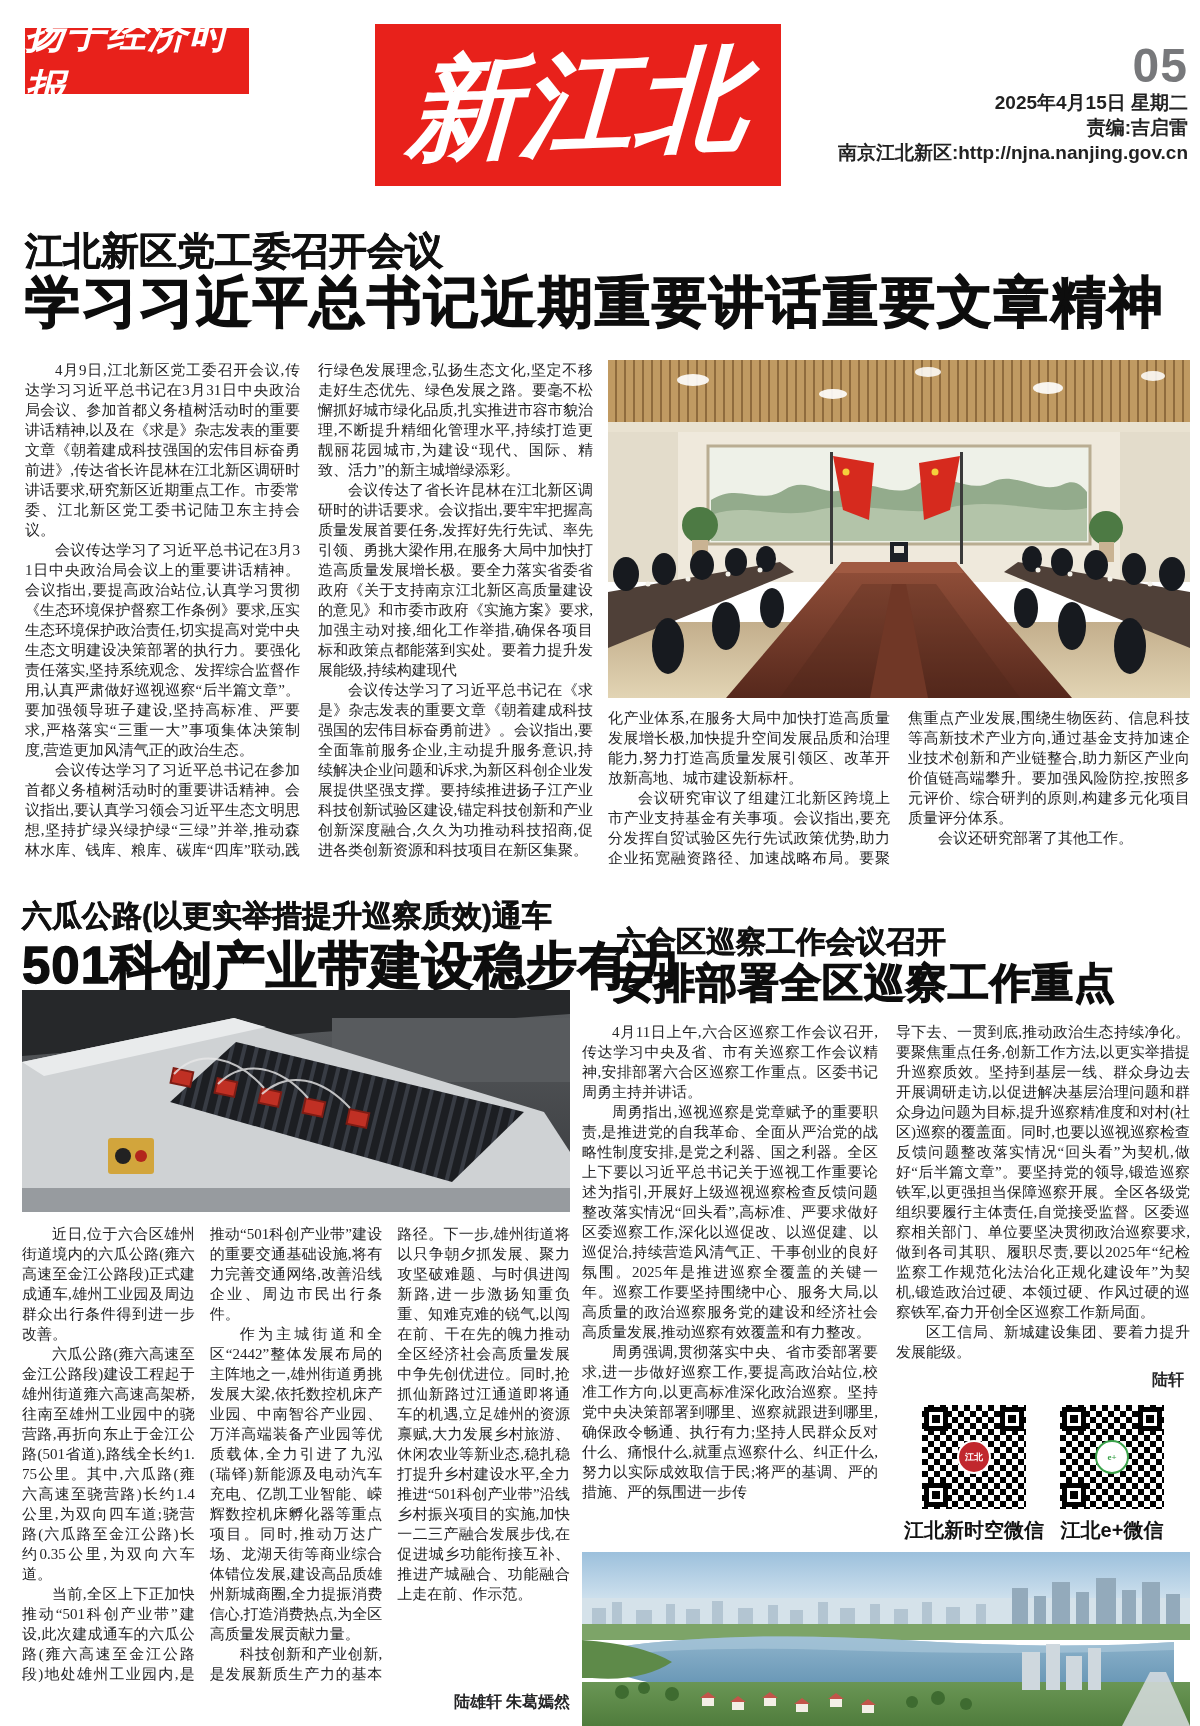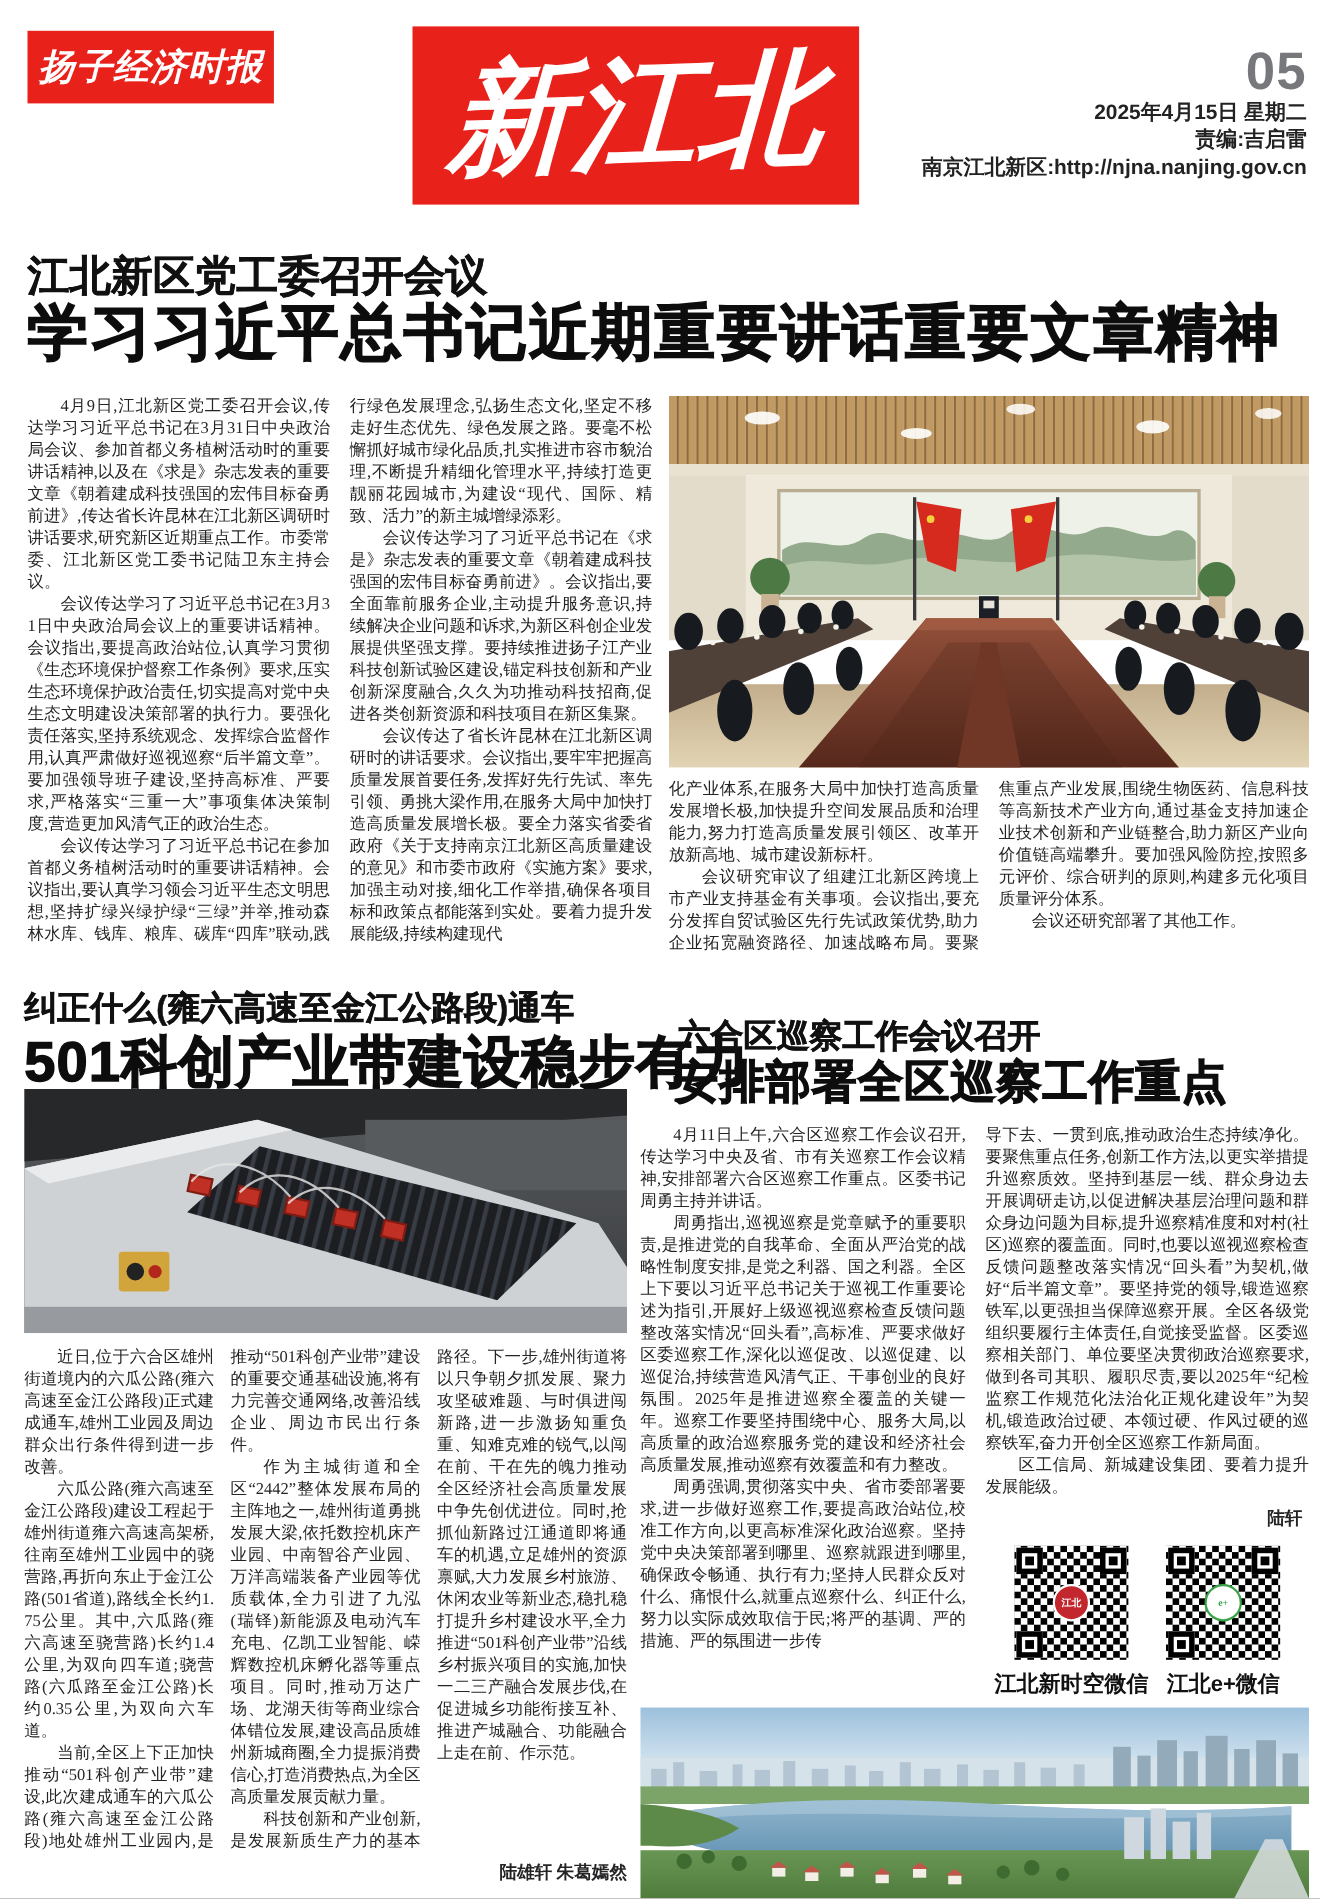--- a/index.html
+++ b/index.html
@@ -3,21 +3,21 @@
 <meta charset="utf-8">
 <style>
   html,body{margin:0;padding:0;background:#9a9a9a;}
   #page{position:relative;width:1200px;height:1726px;margin:0 auto;background:#ffffff;overflow:hidden;
         font-family:"Liberation Serif","DejaVu Serif",serif;color:#242426;}
   .sans{font-family:"Liberation Sans","DejaVu Sans",sans-serif;}
 
   
   #logo-left{position:absolute;left:25px;top:28px;width:224px;height:66px;background:#e8211b;
              display:flex;align-items:center;justify-content:center;}
-  #logo-left .t{color:#fff;font-size:33px;font-weight:900;font-style:italic;letter-spacing:1px;}
+  #logo-left .t{color:#fff;font-size:40px;font-weight:900;font-style:italic;letter-spacing:1px;}
   #masthead-title{position:absolute;left:375px;top:24px;width:406px;height:162px;background:#e8211b;
                   display:flex;align-items:center;justify-content:center;}
   #masthead-title .t{color:#fff;font-size:112px;font-weight:900;font-style:italic;line-height:1;
                      transform:rotate(-2deg) skewX(-4deg);letter-spacing:2px;}
   #masthead-right{position:absolute;right:12px;top:42px;width:420px;text-align:right;}
   #page-number{font-size:48px;font-weight:900;color:#77787b;line-height:1;letter-spacing:1px;}
   .mast-line{font-size:19px;font-weight:700;color:#222;line-height:25px;}
 
   
   .body-text p{margin:0;text-indent:2em;text-align:justify;font-size:15px;line-height:20px;
@@ -88,22 +88,22 @@
     <div class="mast-line">南京江北新区:http://njna.nanjing.gov.cn</div>
   </div>
 
   <div id="lead-kicker" class="sans kicker">江北新区党工委召开会议</div>
   <div id="lead-headline" class="sans headline">学习习近平总书记近期重要讲话重要文章精神</div>
 
   <div id="lead-left" class="body-text">
       <p>4月9日,江北新区党工委召开会议,传达学习习近平总书记在3月31日中央政治局会议、参加首都义务植树活动时的重要讲话精神,以及在《求是》杂志发表的重要文章《朝着建成科技强国的宏伟目标奋勇前进》,传达省长许昆林在江北新区调研时讲话要求,研究新区近期重点工作。市委常委、江北新区党工委书记陆卫东主持会议。</p>
       <p>会议传达学习了习近平总书记在3月31日中央政治局会议上的重要讲话精神。会议指出,要提高政治站位,认真学习贯彻《生态环境保护督察工作条例》要求,压实生态环境保护政治责任,切实提高对党中央生态文明建设决策部署的执行力。要强化责任落实,坚持系统观念、发挥综合监督作用,认真严肃做好巡视巡察“后半篇文章”。要加强领导班子建设,坚持高标准、严要求,严格落实“三重一大”事项集体决策制度,营造更加风清气正的政治生态。</p>
       <p>会议传达学习了习近平总书记在参加首都义务植树活动时的重要讲话精神。会议指出,要认真学习领会习近平生态文明思想,坚持扩绿兴绿护绿“三绿”并举,推动森林水库、钱库、粮库、碳库“四库”联动,践行绿色发展理念,弘扬生态文化,坚定不移走好生态优先、绿色发展之路。要毫不松懈抓好城市绿化品质,扎实推进市容市貌治理,不断提升精细化管理水平,持续打造更靓丽花园城市,为建设“现代、国际、精致、活力”的新主城增绿添彩。</p>
+      <p>会议传达了省长许昆林在江北新区调研时的讲话要求。会议指出,要牢牢把握高质量发展首要任务,发挥好先行先试、率先引领、勇挑大梁作用,在服务大局中加快打造高质量发展增长极。要全力落实省委省政府《关于支持南京江北新区高质量建设的意见》和市委市政府《实施方案》要求,加强主动对接,细化工作举措,确保各项目标和政策点都能落到实处。要着力提升发展能级,持续构建现代</p>
       <p>会议传达学习了习近平总书记在《求是》杂志发表的重要文章《朝着建成科技强国的宏伟目标奋勇前进》。会议指出,要全面靠前服务企业,主动提升服务意识,持续解决企业问题和诉求,为新区科创企业发展提供坚强支撑。要持续推进扬子江产业科技创新试验区建设,锚定科技创新和产业创新深度融合,久久为功推动科技招商,促进各类创新资源和科技项目在新区集聚。</p>
-      <p>会议传达了省长许昆林在江北新区调研时的讲话要求。会议指出,要牢牢把握高质量发展首要任务,发挥好先行先试、率先引领、勇挑大梁作用,在服务大局中加快打造高质量发展增长极。要全力落实省委省政府《关于支持南京江北新区高质量建设的意见》和市委市政府《实施方案》要求,加强主动对接,细化工作举措,确保各项目标和政策点都能落到实处。要着力提升发展能级,持续构建现代</p>
     </div>
 
   <div id="lead-photo">
     <svg width="582" height="338" viewBox="0 0 582 338" xmlns="http://www.w3.org/2000/svg">
       <defs>
         <pattern id="slats" width="9" height="62" patternUnits="userSpaceOnUse">
           <rect width="7" height="62" fill="#c09a62"></rect>
             <rect x="7" width="2" height="62" fill="#8f6b3d"></rect>
         </pattern>
         <linearGradient id="tableG" x1="0" y1="0" x2="0" y2="1">
@@ -180,21 +180,21 @@
 
   <div id="lead-below" class="no-first-indent">
     <div class="body-text">
         <p>化产业体系,在服务大局中加快打造高质量发展增长极,加快提升空间发展品质和治理能力,努力打造高质量发展引领区、改革开放新高地、城市建设新标杆。</p>
         <p>会议研究审议了组建江北新区跨境上市产业支持基金有关事项。会议指出,要充分发挥自贸试验区先行先试政策优势,助力企业拓宽融资路径、加速战略布局。要聚焦重点产业发展,围绕生物医药、信息科技等高新技术产业方向,通过基金支持加速企业技术创新和产业链整合,助力新区产业向价值链高端攀升。要加强风险防控,按照多元评价、综合研判的原则,构建多元化项目质量评分体系。</p>
         <p>会议还研究部署了其他工作。</p>
       </div>
 
   </div>
 
-  <div id="road-kicker" class="sans kicker">纠正什么(雍六高速至金江公路段)通车</div>
+  <div id="road-kicker" class="sans kicker">六瓜公路(以更实举措提升巡察质效)通车</div>
   <div id="road-headline" class="sans headline">501科创产业带建设稳步有力</div>
 
   <div id="road-photo">
     <svg width="548" height="222" viewBox="0 0 548 222" xmlns="http://www.w3.org/2000/svg">
       <defs>
         <linearGradient id="mbg" x1="0" y1="0" x2="0" y2="1">
           <stop offset="0" stop-color="#5a5d60"></stop>
             <stop offset="1" stop-color="#37393c"></stop>
         </linearGradient>
         <pattern id="fins" width="12" height="12" patternUnits="userSpaceOnUse" patternTransform="rotate(14)">

